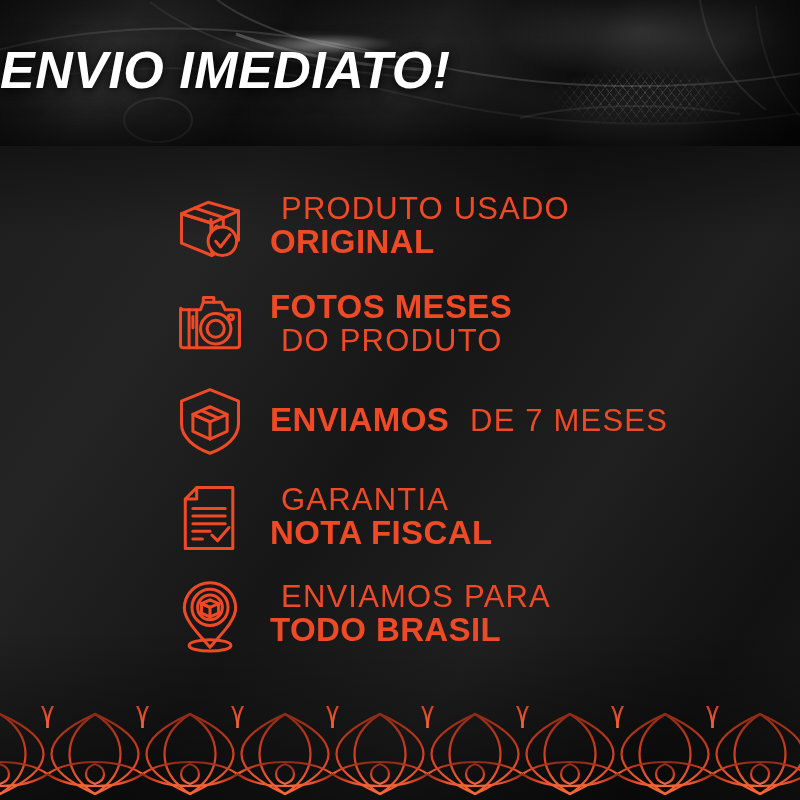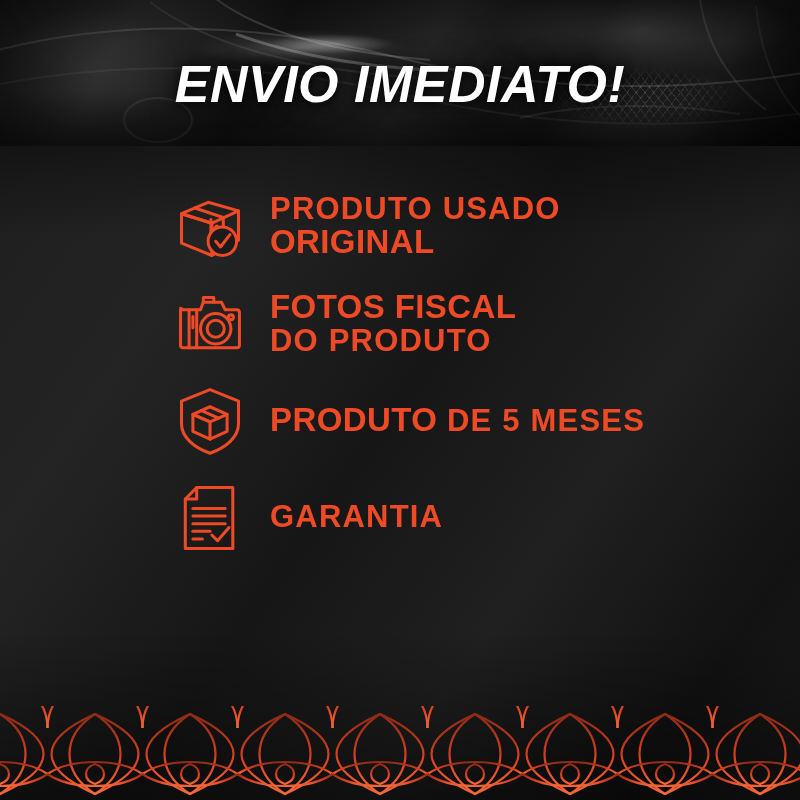--- a/index.html
+++ b/index.html
@@ -64,30 +64,28 @@
     position: absolute;
     inset: 0;
     background:
       linear-gradient(180deg, rgba(0,0,0,.30) 0%, rgba(0,0,0,0) 28%, rgba(0,0,0,0) 62%, rgba(0,0,0,.55) 100%),
       linear-gradient(90deg, rgba(0,0,0,.45) 0%, rgba(0,0,0,0) 22%, rgba(0,0,0,0) 80%, rgba(0,0,0,.40) 100%);
   }
   .header-title {
     position: absolute;
     left: 0; right: 0;
     top: 44px;
-    text-align: center;
     color: #ffffff;
     font-size: 52px;
     font-weight: 700;
     font-style: italic;
     letter-spacing: 0.5px;
     line-height: 1;
     text-shadow: 0 2px 10px rgba(0,0,0,.85), 0 0 26px rgba(0,0,0,.6);
     white-space: nowrap;
-    margin-top: 14px;
   }
 
   
   .body-bg {
     position: absolute;
     left: 0; top: 146px;
     width: 800px;
     height: 654px;
     background:
       linear-gradient(125deg, #1e1e1e 0%, #242424 22%, #161616 46%, #202020 66%, #121212 86%, #1a1a1a 100%);
@@ -126,23 +124,24 @@
   .feature .labels {
     margin-left: 18px;
     line-height: 1.04;
     white-space: nowrap;
   }
   .labels .line {
     display: block;
     color: #ef4a26;
   }
   .t-light {
-    font-weight: 700;
+    font-weight: 400;
     font-size: 31px;
     letter-spacing: 1.2px;
+    margin-left: 11px;
   }
   .t-bold {
     font-weight: 700;
     font-size: 33px;
     letter-spacing: 0.4px;
   }
 
   
   .footer-pattern {
     position: absolute;
@@ -206,60 +205,78 @@
           <path d="M18 25 L18 65"></path>
           <path d="M26 25 L26 65"></path>
           <path d="M22 32 L22 44"></path>
           <circle cx="46" cy="45" r="16"></circle>
           <circle cx="46" cy="45" r="9"></circle>
           <circle cx="62" cy="33" r="2.6"></circle>
           <path d="M33 17 L33 12 L44 12 L44 17"></path>
         </svg>
       </div>
       <div class="labels">
-        <span class="line t-bold">FOTOS FISCAL</span>
+        <span class="line t-bold">FOTOS MESES</span>
         <span class="line t-light">DO PRODUTO</span>
       </div>
     </div>
 
     <div class="feature">
       <div class="icon">
         <svg viewBox="0 0 80 80" fill="none" xmlns="http://www.w3.org/2000/svg" stroke="#ef4a26" stroke-width="3.2" stroke-linecap="round" stroke-linejoin="round">
           <path d="M40 7 L70 19 L70 43 C70 57 57 68 40 74 C23 68 10 57 10 43 L10 19 Z"></path>
           <path d="M22 33 L40 25 L58 33 L40 41 Z"></path>
           <path d="M22 33 L22 51 L40 59 L40 41 Z"></path>
           <path d="M58 33 L58 51 L40 59"></path>
           <path d="M31 29 L49 37"></path>
         </svg>
       </div>
       <div class="labels">
         <span class="line">
-          <span class="t-bold">PRODUTO</span><span class="t-light"> DE 5 MESES</span>
+          <span class="t-bold">ENVIAMOS</span><span class="t-light"> DE 7 MESES</span>
         </span>
       </div>
     </div>
 
     <div class="feature">
       <div class="icon">
         <svg viewBox="0 0 80 80" fill="none" xmlns="http://www.w3.org/2000/svg" stroke="#ef4a26" stroke-width="3.2" stroke-linecap="round" stroke-linejoin="round">
           <path d="M14 20 L26 8 L64 8 L64 72 L14 72 Z"></path>
           <path d="M26 8 L26 20 L14 20"></path>
           <path d="M22 30 L56 30"></path>
           <path d="M22 38 L56 38"></path>
           <path d="M22 46 L56 46"></path>
           <path d="M22 54 L40 54"></path>
           <path d="M22 62 L32 62"></path>
           <path d="M42 58 L48 64 L60 50"></path>
         </svg>
       </div>
       <div class="labels">
         <span class="line t-light">GARANTIA</span>
-      </div>
-    </div>
-
+        <span class="line t-bold">NOTA FISCAL</span>
+      </div>
+    </div>
+
+    <div class="feature">
+      <div class="icon">
+        <svg viewBox="0 0 80 80" fill="none" xmlns="http://www.w3.org/2000/svg" stroke="#ef4a26" stroke-width="3.2" stroke-linecap="round" stroke-linejoin="round">
+          <path d="M40 6 C 25 6 13 18 13 33 C 13 46 30 62 40 74 C 50 62 67 46 67 33 C 67 18 55 6 40 6 Z"></path>
+          <circle cx="40" cy="32" r="19"></circle>
+          <circle cx="40" cy="32" r="13"></circle>
+          <path d="M31 28 L40 24 L49 28 L40 32 Z"></path>
+          <path d="M31 28 L31 38 L40 42 L40 32 Z"></path>
+          <path d="M49 28 L49 38 L40 42"></path>
+          <ellipse cx="40" cy="72" rx="22" ry="6"></ellipse>
+        </svg>
+      </div>
+      <div class="labels">
+        <span class="line t-light">ENVIAMOS PARA</span>
+        <span class="line t-bold">TODO BRASIL</span>
+      </div>
+    </div>
 
   </div>
 
   <div class="footer-pattern">
     <svg width="800" height="94" viewBox="0 0 800 94" xmlns="http://www.w3.org/2000/svg">
       <defs>
         <linearGradient id="orn" x1="0" y1="0" x2="0" y2="1">
           <stop offset="0%" stop-color="#8d2b16"></stop>
           <stop offset="55%" stop-color="#d8401f"></stop>
           <stop offset="100%" stop-color="#f4683a"></stop>

